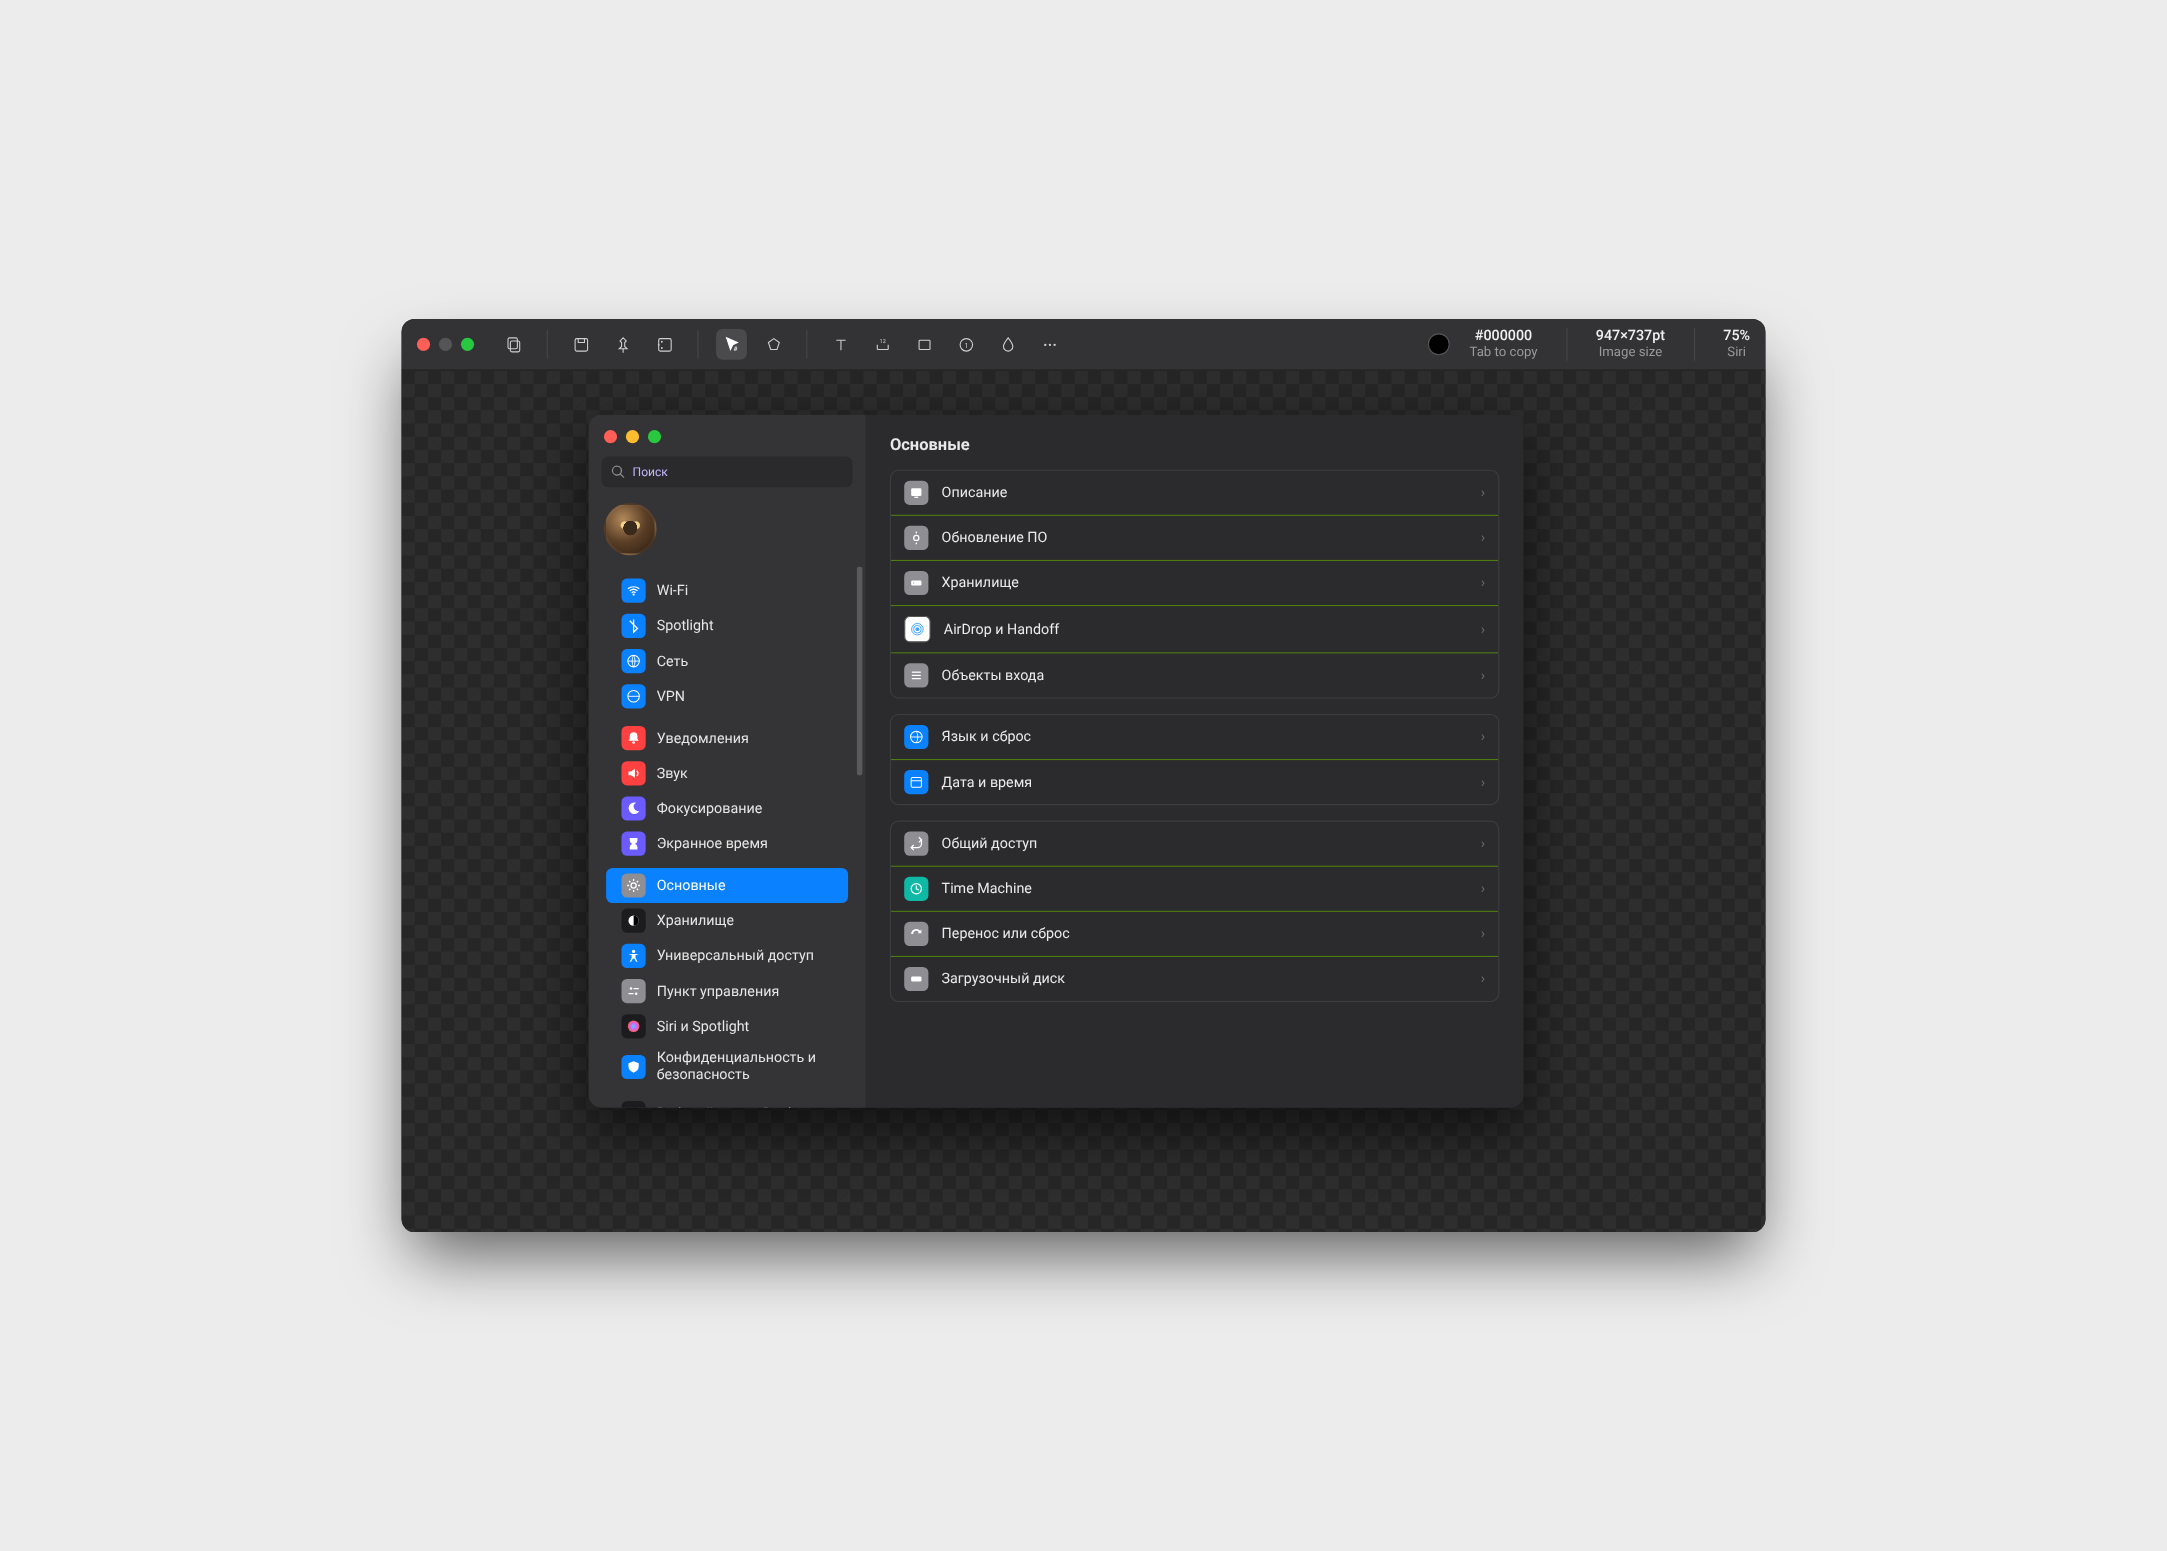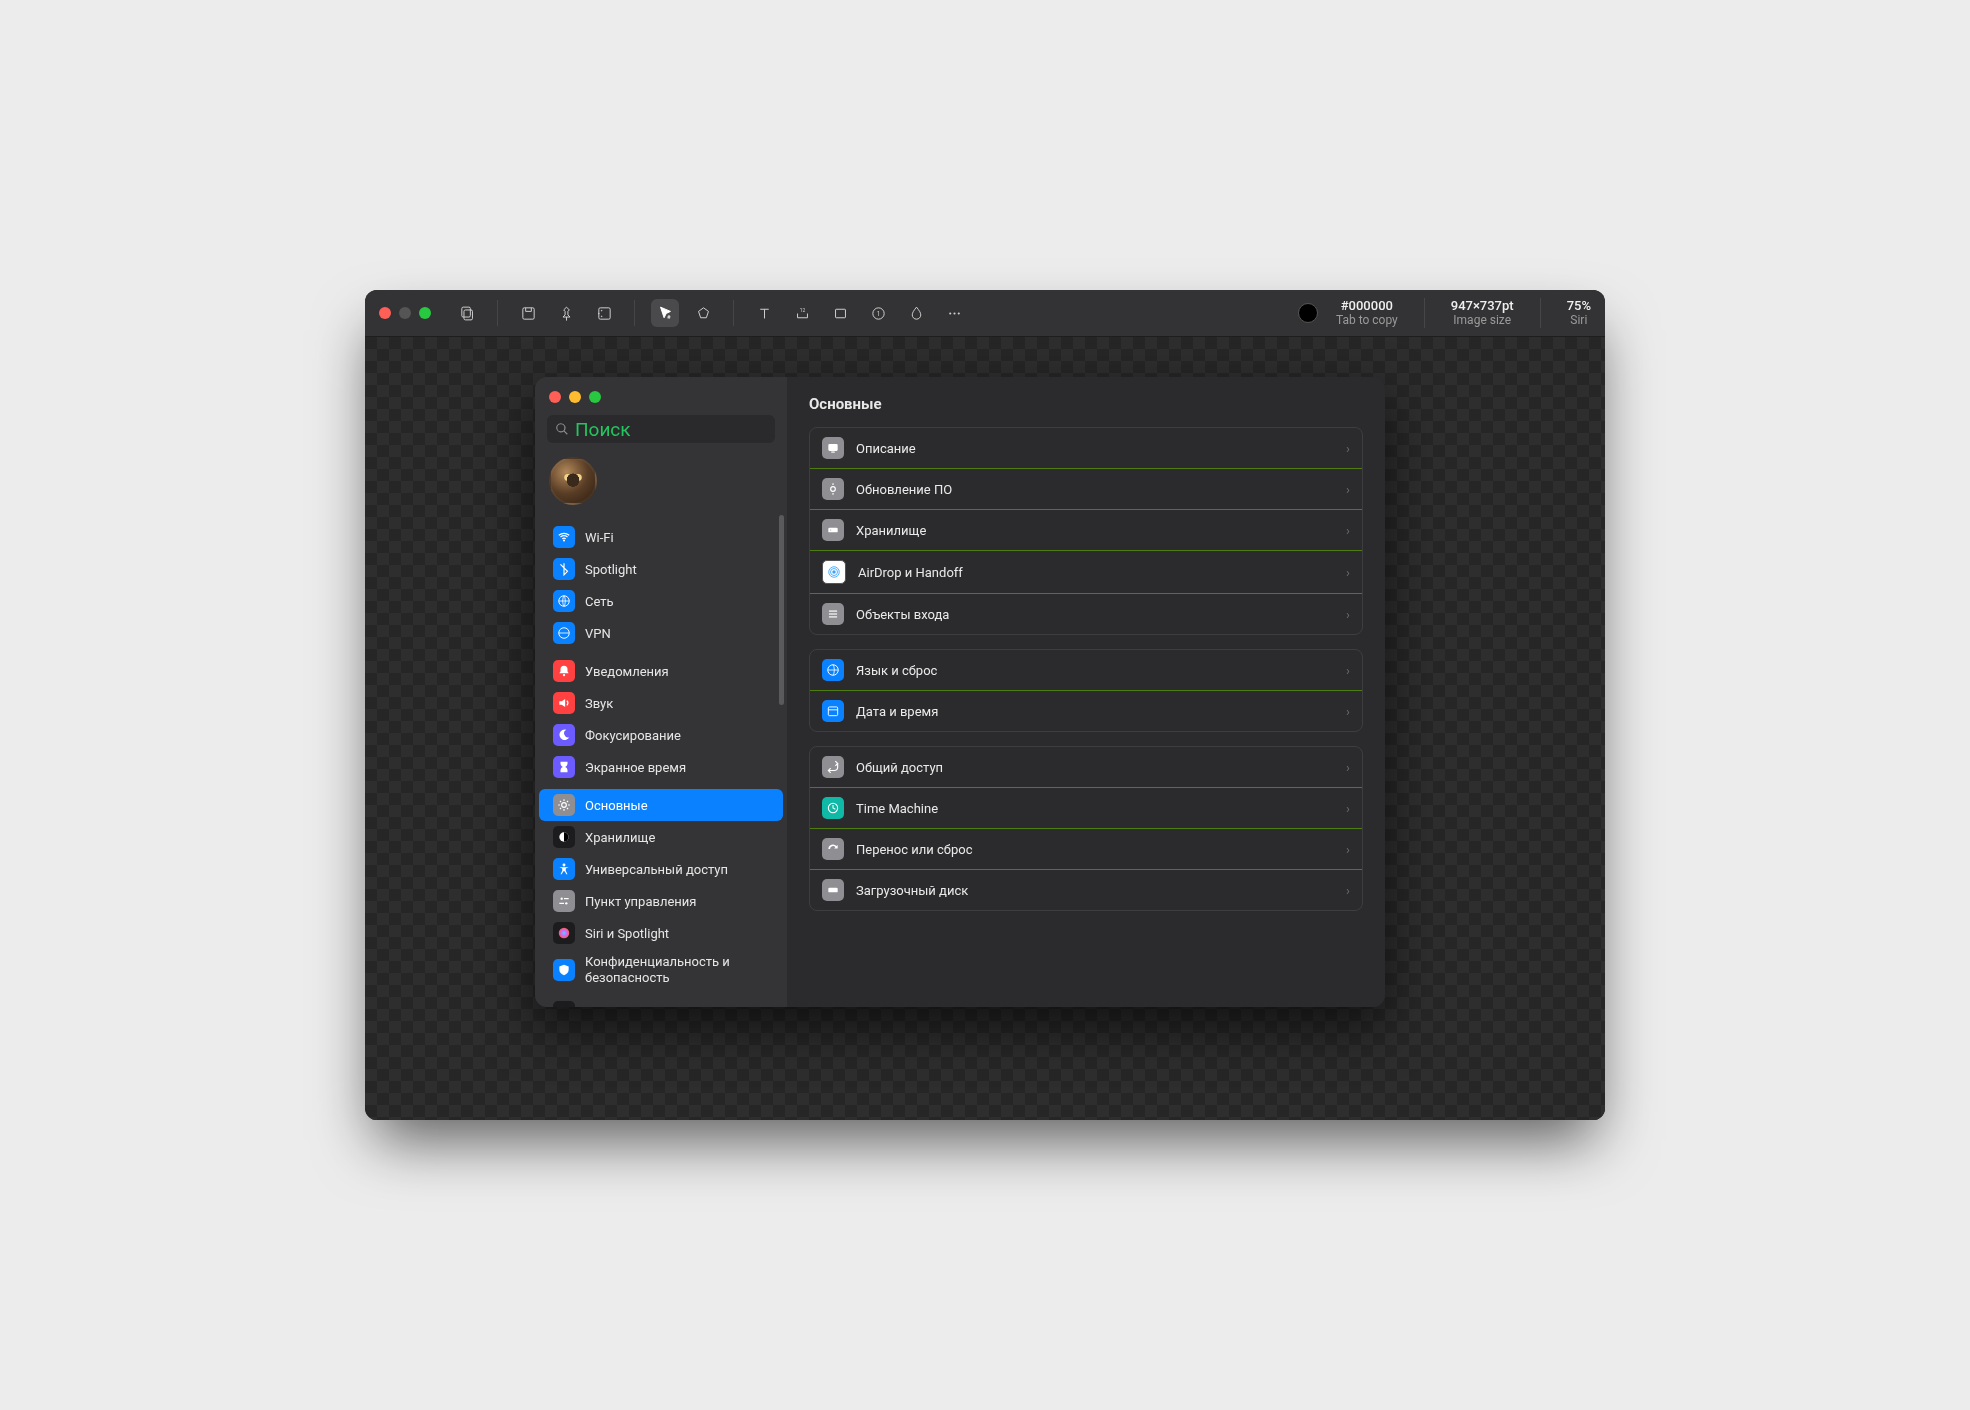--- a/index.html
+++ b/index.html
@@ -67,35 +67,35 @@
     background:#2b2b2d;border-radius:12px;box-shadow:0 20px 50px rgba(0,0,0,.6);
     display:flex;overflow:hidden;
   }
   .sidebar{
     width:252px;background:#343436;display:flex;flex-direction:column;
     padding-top:10px;position:relative;
   }
   .sidebar .traffic{display:flex;gap:8px;padding:4px 14px 10px;}
   .search-box{
     margin:2px 12px 10px;background:#2a2a2c;border-radius:6px;height:28px;
-    display:flex;align-items:center;padding:0 8px;color:#22c55e;font-size:19px;
+    display:flex;align-items:center;padding:0 8px;color:#c4b5fd;font-size:11px;
   }
   .search-box svg{width:14px;height:14px;margin-right:6px;fill:#8a8a8a;}
   .avatar-row{padding:4px 14px 10px;}
   .avatar{width:44px;height:44px;border-radius:50%;background:radial-gradient(circle at 35% 30%,#b2885a 0%,#5a3e26 50%,#2b1c10 100%);position:relative;overflow:hidden;border:2px solid rgba(255,255,255,.05);}
   .avatar::before{content:"";position:absolute;inset:0;border-radius:50%;
     background:radial-gradient(ellipse at 50% 48%,#3a2a1b 0 20%,transparent 21%),
                radial-gradient(circle at 38% 42%,#f2d38a 0 3px,transparent 4px),
                radial-gradient(circle at 62% 42%,#f2d38a 0 3px,transparent 4px);}
   .side-scroll{flex:1;overflow:hidden;position:relative;}
   .side-scrollbar{position:absolute;right:3px;top:0;width:5px;height:190px;background:#5a5a5c;border-radius:3px;}
   .side-group{margin-top:6px;}
   .side-item{
     display:flex;align-items:center;padding:5px 14px;gap:10px;color:#e6e6e6;
-    font-size:13px;cursor:pointer;border-radius:6px;margin:0 4px;
+    font-size:13px;cursor:pointer;border-radius:6px;margin:0 16px;
   }
   .side-item.selected{background:var(--accent);color:#fff;}
   .side-icon{
     width:22px;height:22px;border-radius:5px;display:flex;align-items:center;justify-content:center;
     flex-shrink:0;color:#fff;font-size:12px;
   }
   .side-icon svg{width:14px;height:14px;fill:#fff;}
   .side-label{white-space:nowrap;overflow:hidden;text-overflow:ellipsis;}
   .side-label.multi{white-space:normal;line-height:1.2;}
   .content{

